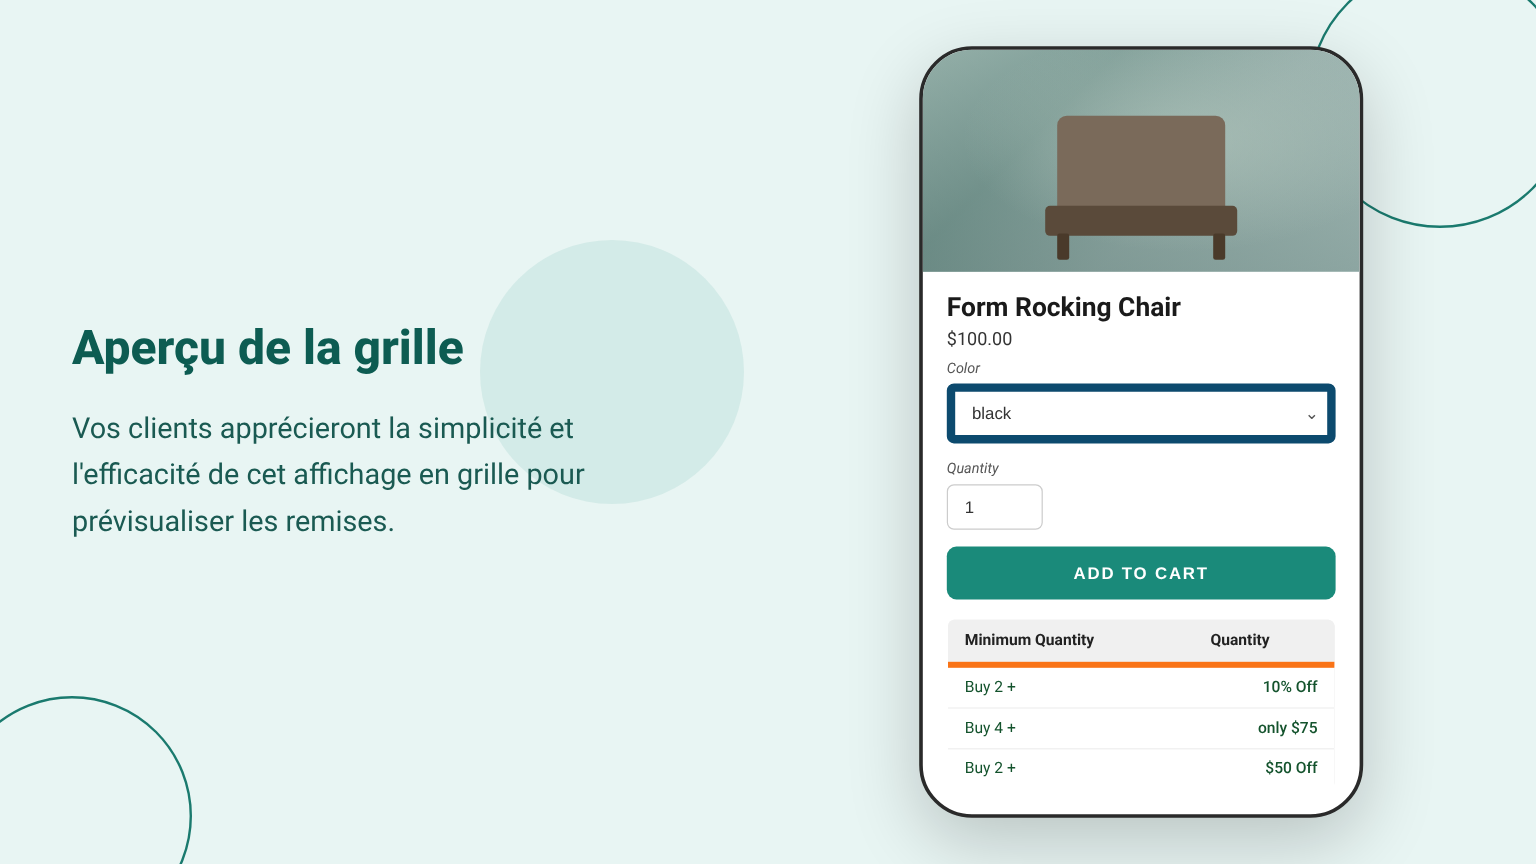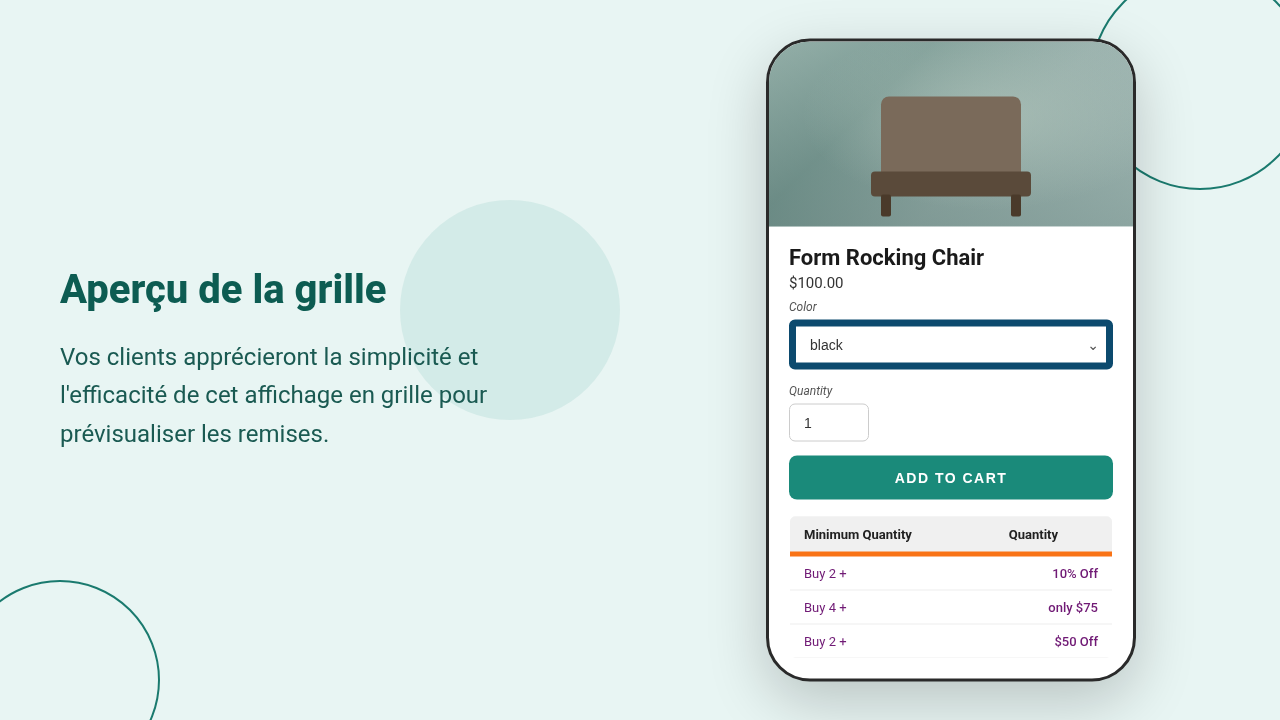--- a/index.html
+++ b/index.html
@@ -267,21 +267,21 @@
       text-align: left;
       font-size: 13px;
       font-weight: 700;
       color: #222;
       border-bottom: 5px solid #f97316;
     }
 
     .discount-table td {
       padding: 9px 14px;
       font-size: 13px;
-      color: #701a75;
+      color: #14532d;
       border-bottom: 1px solid #eee;
     }
 
     .discount-table tr:last-child td {
       border-bottom: none;
     }
 
     .discount-value {
       color: #e05252;
       font-weight: 500;

